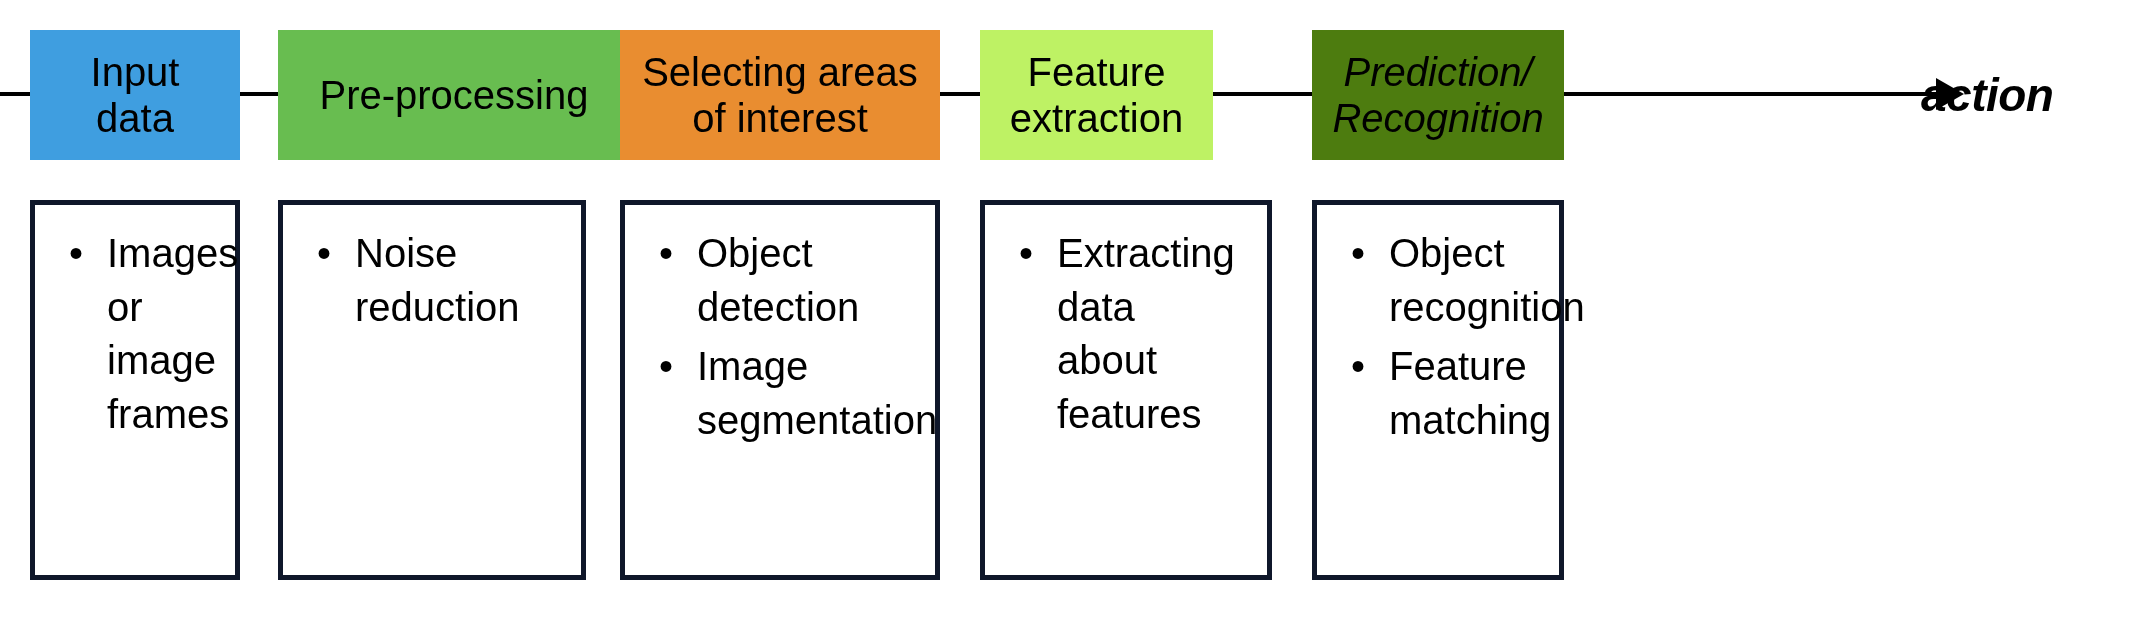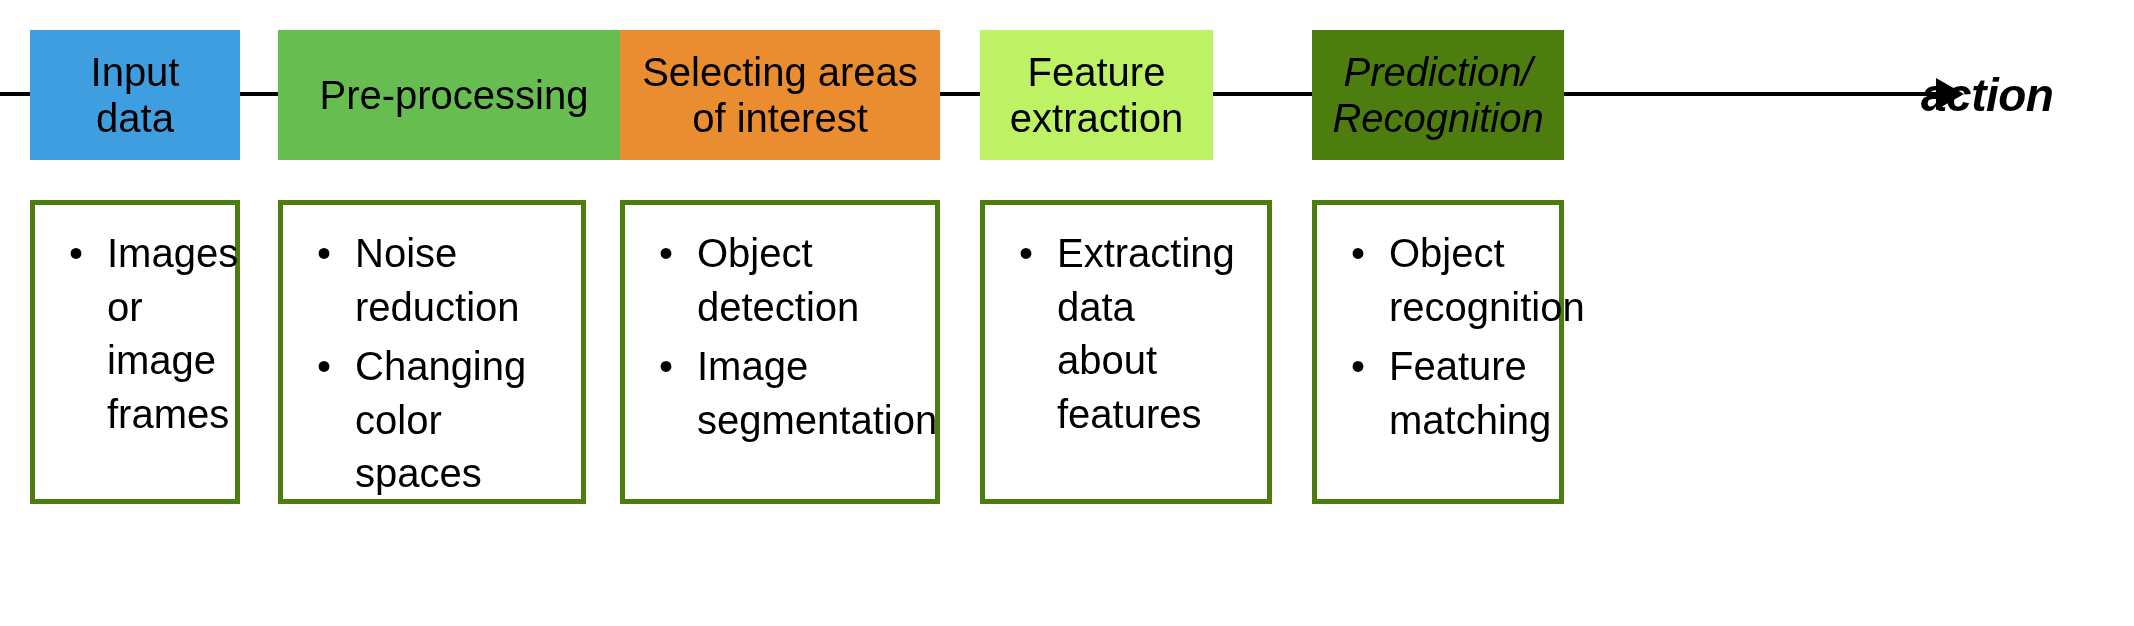--- a/index.html
+++ b/index.html
@@ -47,24 +47,24 @@
     justify-content: center;
     color: #000;
     font-size: 40px;
     line-height: 1.15;
     text-align: center;
     font-weight: 400;
     padding: 0 18px;
   }
   .detail-box {
     position: absolute;
-    border: 5px solid #4d7c0f;
+    border: 5px solid #0f172a;
     background: #fff;
     padding: 22px 22px 22px 34px;
-    height: 304px;
+    height: 380px;
   }
   .detail-box ul {
     list-style: none;
   }
   .detail-box li {
     font-size: 40px;
     line-height: 1.34;
     color: #000;
     position: relative;
     padding-left: 38px;
@@ -100,21 +100,20 @@
       </ul>
     </div>
     <div class="stage" style="left: 278px;">
       <div class="stage-box" style="background: rgb(104, 189, 80); width: 352px;">
         <span style="white-space: pre-line;">Pre-processing</span>
       </div>
     </div>
     <div class="detail-box" style="left: 278px; top: 200px; width: 308px;">
       <ul>
         <li>Noise reduction</li>
-        <li>Changing color spaces</li>
       </ul>
     </div>
     <div class="stage" style="left: 620px;">
       <div class="stage-box" style="background: rgb(233, 141, 48); width: 320px;">
         <span style="white-space: pre-line;">Selecting areas
 of interest</span>
       </div>
     </div>
     <div class="detail-box" style="left: 620px; top: 200px; width: 320px;">
       <ul>

